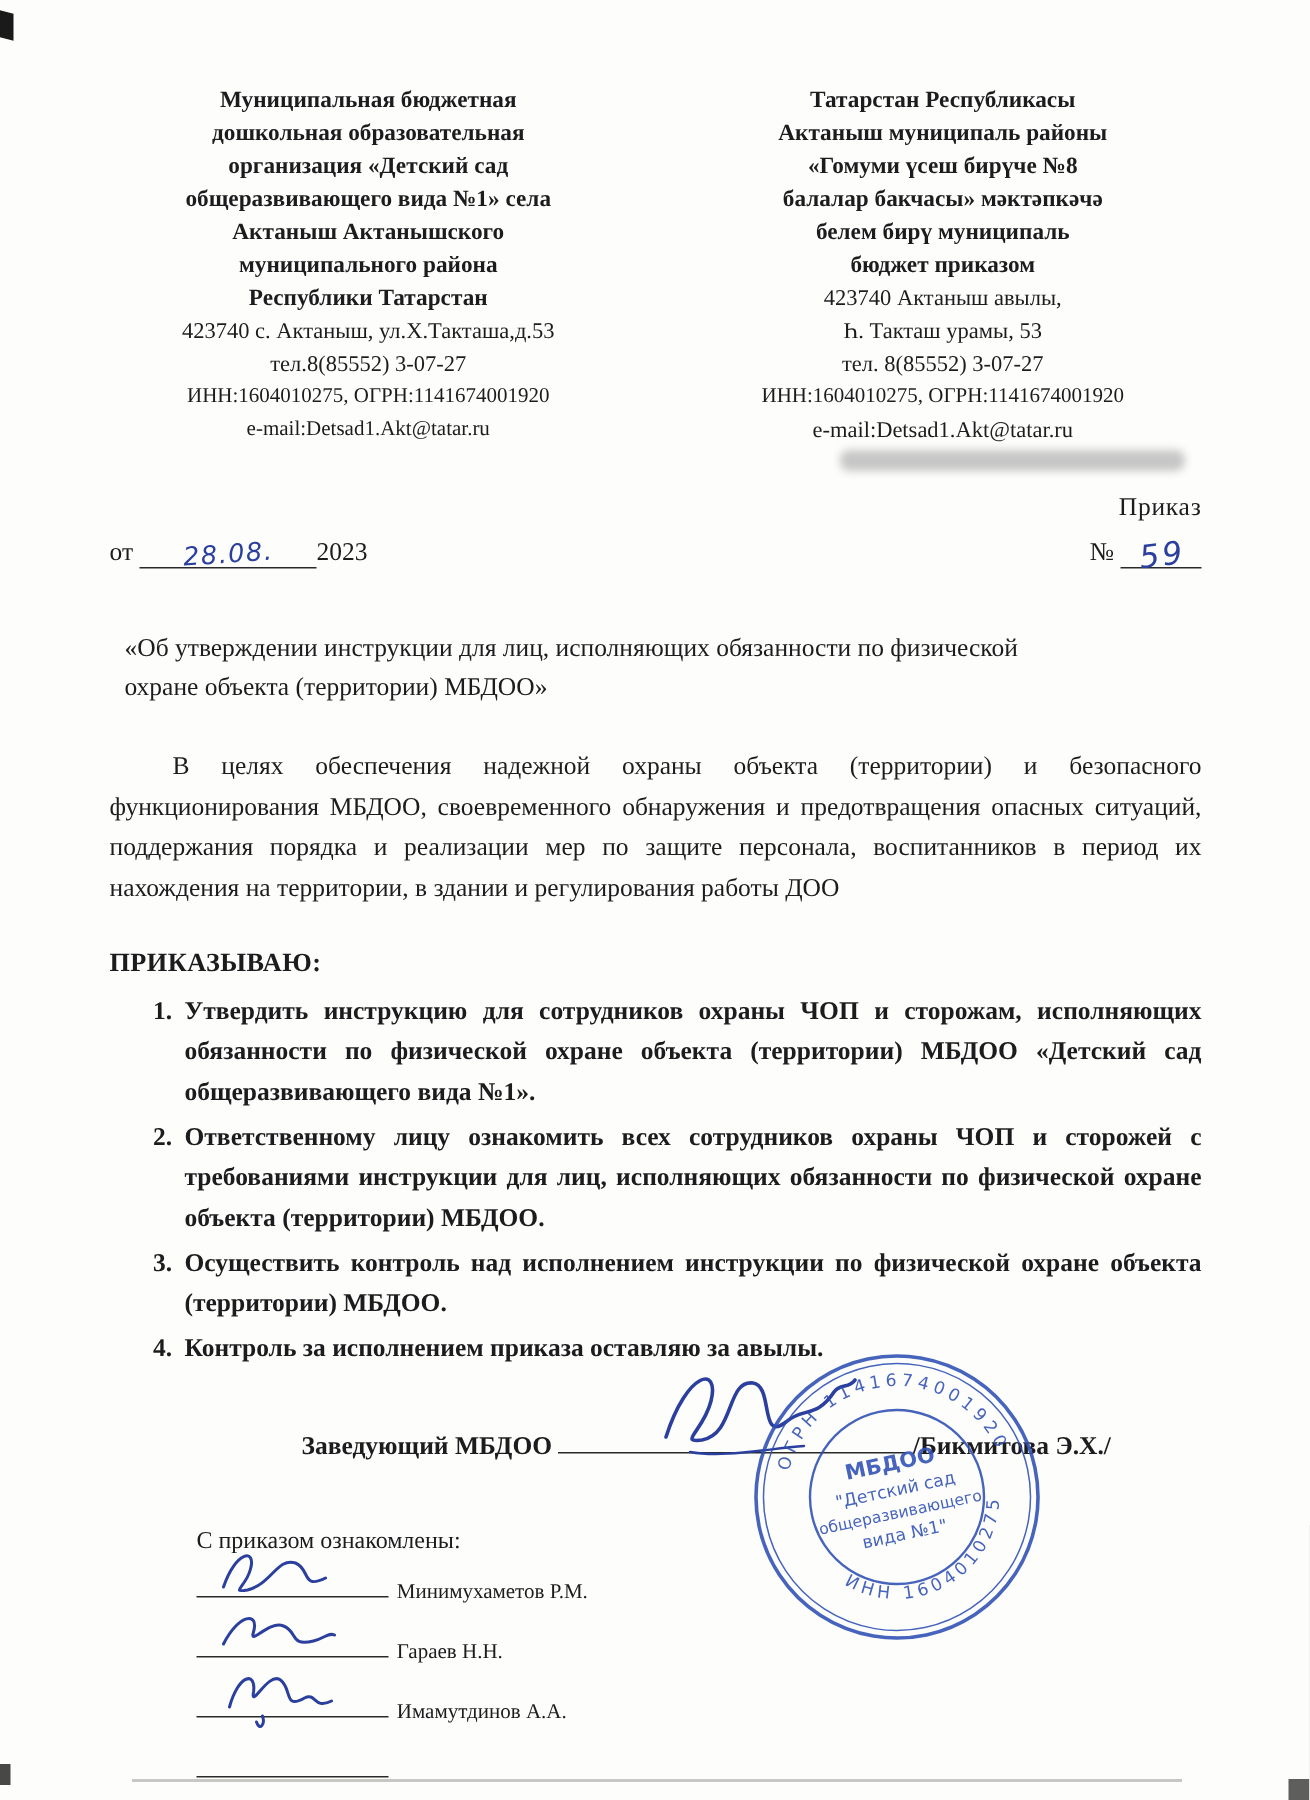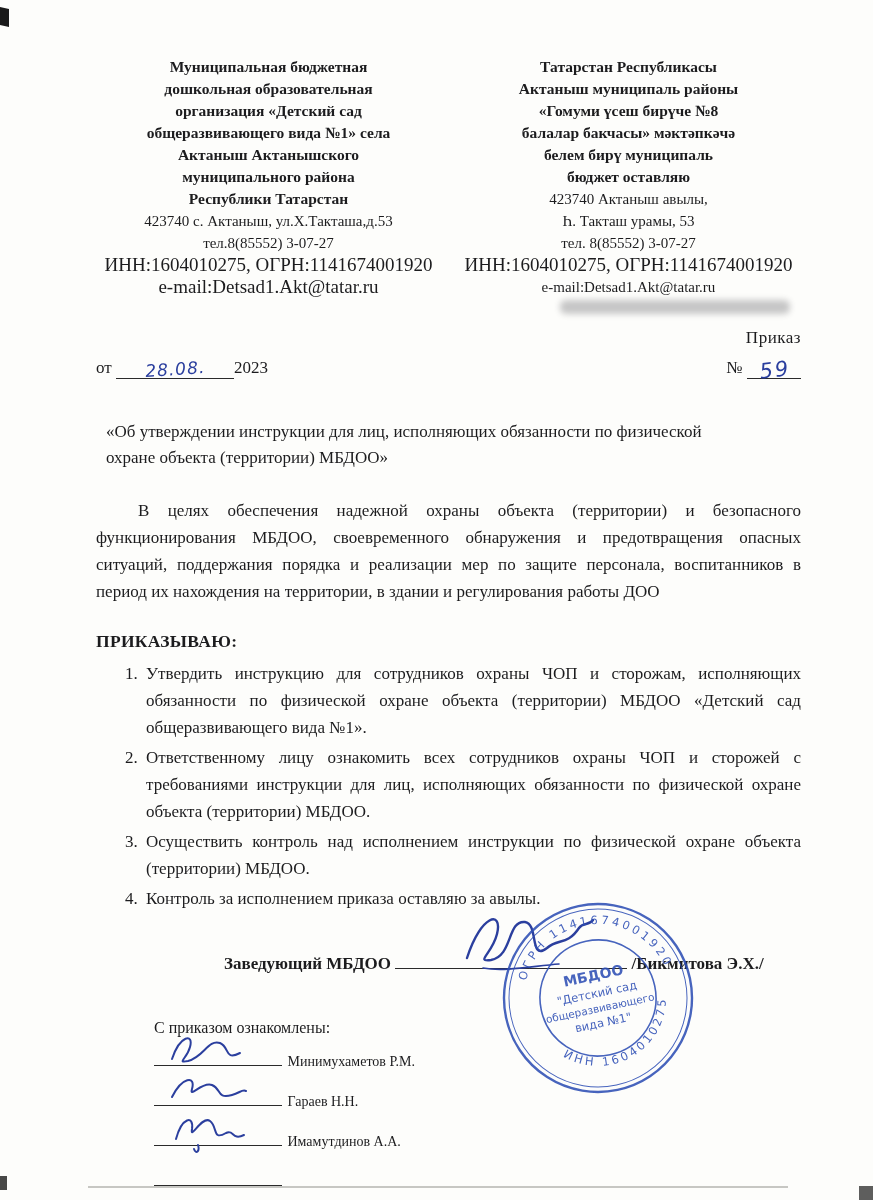--- a/index.html
+++ b/index.html
@@ -5,36 +5,36 @@
   html,body{margin:0;padding:0;background:#e8e8e6;}
   .page{
     position:relative;
     width:873px;height:1200px;
     margin:0 auto;
     background:#fdfdfb;
     font-family:"Liberation Serif", serif;
     color:#1c1c1e;
     overflow:hidden;
     box-sizing:border-box;
-    padding:56px 72px 40px 96px;
+    padding:56px 72px 40px 73px;
   }
   
   .artifact{position:absolute;background:#1a1a1a;}
   .artifact-tl{left:0;top:8px;width:9px;height:18px;transform:skewY(14deg);}
   .artifact-bl{left:0;top:1176px;width:7px;height:14px;opacity:.8;}
   .artifact-br{right:0;top:1186px;width:14px;height:14px;opacity:.7;}
   .bottom-line{position:absolute;left:88px;top:1186px;width:700px;height:2px;background:#9a9a96;opacity:.55;}
   .smudge{position:absolute;left:560px;top:300px;width:230px;height:14px;background:#3a3a40;opacity:.28;filter:blur(3px);border-radius:6px;}
 
   
   .hdr{display:flex;justify-content:space-between;}
   .hdr-col{width:345px;text-align:center;line-height:22px;}
   .hdr-bold{font-weight:bold;font-size:15.5px;}
   .hdr-reg{font-size:15px;}
-  .hdr-small{font-size:19px;}
+  .hdr-small{font-size:14px;}
 
   .order-title{text-align:right;font-size:17px;margin-top:30px;letter-spacing:.5px;}
 
   .date-row{display:flex;justify-content:space-between;align-items:flex-end;margin-top:6px;font-size:17px;}
   .uline{display:inline-block;border-bottom:1.4px solid #2a2a2a;text-align:center;vertical-align:baseline;}
   .w120{width:118px;}
   .w54{width:54px;}
   .hand{
     font-family:"DejaVu Sans", sans-serif;
     font-style:italic;
@@ -42,21 +42,21 @@
     display:inline-block;
     transform:rotate(-4deg) translateY(2px);
   }
   .hand-date{font-size:17px;letter-spacing:1px;}
   .hand-num{font-size:21px;letter-spacing:2px;transform:rotate(-7deg) translateY(4px);}
 
   .subject{max-width:610px;font-size:17px;line-height:26px;margin:40px 0 0 10px;}
   .preamble{font-size:17px;line-height:27px;text-align:justify;text-indent:42px;margin:26px 0 0 0;}
   .resolve{font-weight:bold;font-size:17.5px;margin:26px 0 0 0;letter-spacing:.3px;}
   ol.items{margin:8px 0 0 0;padding-left:46px;font-size:17px;line-height:27px;}
-  ol.items li{text-align:justify;padding-left:4px;margin-bottom:3px;}
+  ol.items li{text-align:justify;padding-left:4px;margin-bottom:3px;font-weight:bold;}
 
   .head-row{margin:42px 0 0 128px;font-size:17px;position:relative;font-weight:bold;}
   .sig-line{display:inline-block;border-bottom:1.4px solid #2a2a2a;position:relative;vertical-align:baseline;}
   .sig-line.long{width:232px;height:4px;}
   .sig-line.short{width:128px;height:4px;}
   .sig-svg{position:absolute;left:24px;bottom:-6px;overflow:visible;}
   .sig-svg path{fill:none;stroke:#2b3f9e;stroke-linecap:round;}
 
   .ack-label{margin:45px 0 0 58px;font-size:16px;}
   .ack-row{margin:10px 0 0 58px;font-size:14px;position:relative;line-height:30px;font-family:Liberation Serif, serif;}
@@ -91,21 +91,21 @@
       <div class="hdr-reg">тел.8(85552) 3-07-27</div>
       <div class="hdr-small">ИНН:1604010275, ОГРН:1141674001920</div>
       <div class="hdr-small">e-mail:Detsad1.Akt@tatar.ru</div>
     </div>
     <div class="hdr-col">
       <div class="hdr-bold">Татарстан Республикасы</div>
       <div class="hdr-bold">Актаныш муниципаль районы</div>
       <div class="hdr-bold">«Гомуми үсеш бирүче №8</div>
       <div class="hdr-bold">балалар бакчасы» мәктәпкәчә</div>
       <div class="hdr-bold">белем бирү муниципаль</div>
-      <div class="hdr-bold">бюджет оставляю</div>
+      <div class="hdr-bold">бюджет приказом</div>
       <div class="hdr-reg">423740 Актаныш авылы,</div>
       <div class="hdr-reg">Һ. Такташ урамы, 53</div>
       <div class="hdr-reg">тел. 8(85552) 3-07-27</div>
       <div class="hdr-small">ИНН:1604010275, ОГРН:1141674001920</div>
       <div class="hdr-reg">e-mail:Detsad1.Akt@tatar.ru</div>
     </div>
   </div>
 
   <div class="order-title">Приказ</div>
 

